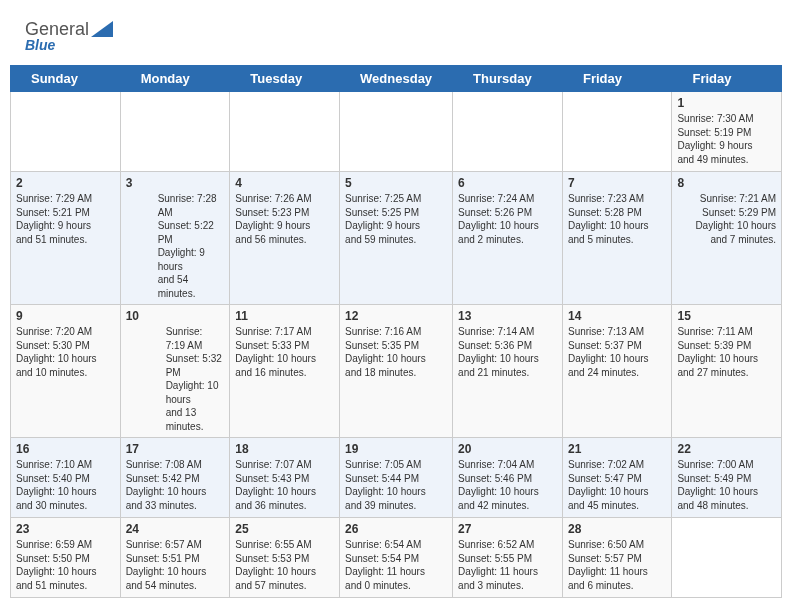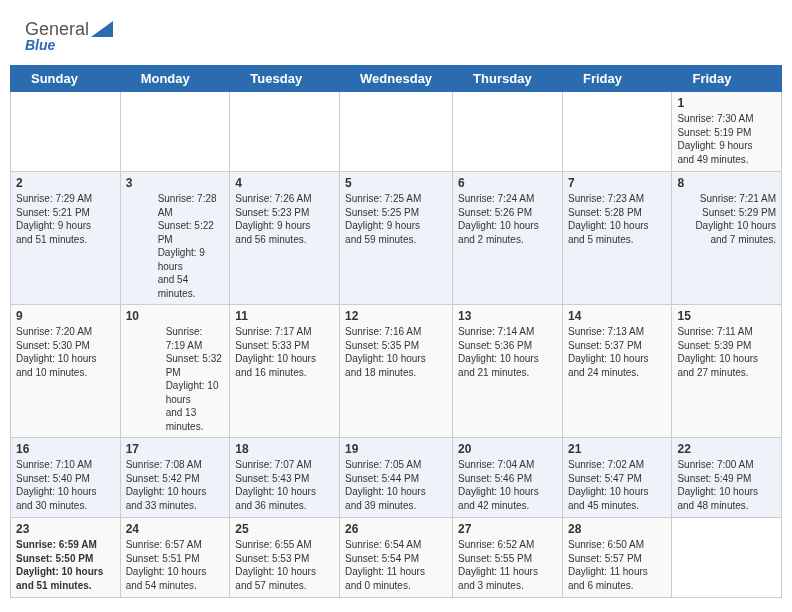--- a/index.html
+++ b/index.html
@@ -286,21 +286,21 @@
           <span class="day-num">22</span>
           <div class="day-info" style="white-space: pre-line;">Sunrise: 7:00 AM
 Sunset: 5:49 PM
 Daylight: 10 hours
 and 48 minutes.</div>
         </td>
       </tr>
       <tr>
         <td>
           <span class="day-num">23</span>
-          <div class="day-info" style="white-space: pre-line; font-weight: bold;">Sunrise: 6:59 AM
+          <div class="day-info" style="white-space: pre-line;">Sunrise: 6:59 AM
 Sunset: 5:50 PM
 Daylight: 10 hours
 and 51 minutes.</div>
         </td>
         <td>
           <span class="day-num">24</span>
           <div class="day-info" style="white-space: pre-line;">Sunrise: 6:57 AM
 Sunset: 5:51 PM
 Daylight: 10 hours
 and 54 minutes.</div>

